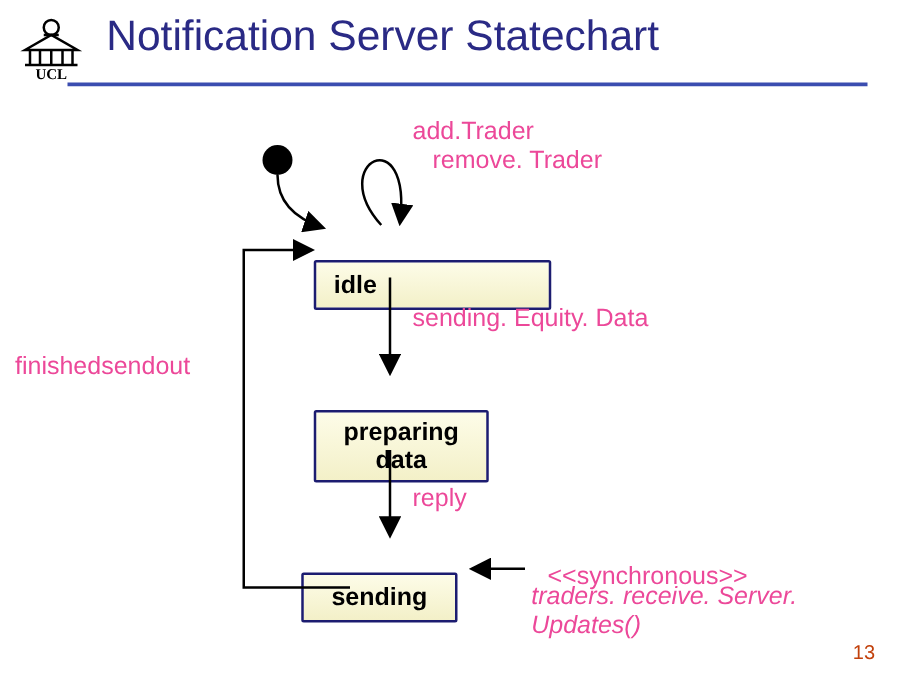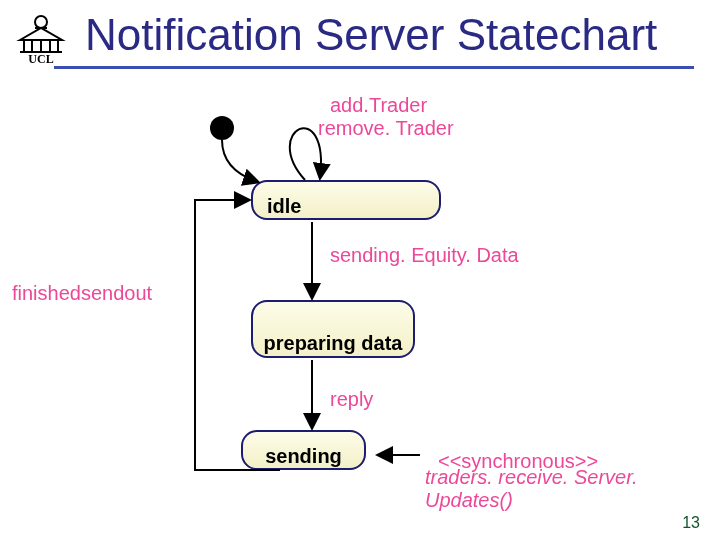--- a/index.html
+++ b/index.html
@@ -10,21 +10,21 @@
     background: #ffffff;
     font-family: Arial, Helvetica, sans-serif;
     position: relative;
     overflow: hidden;
   }
   .title {
     position: absolute;
     top: 10px;
     left: 85px;
     font-family: "Trebuchet MS", "Verdana", sans-serif;
-    font-size: 44px;
+    font-size: 34px;
     color: #2a2a85;
     font-weight: 500;
   }
   .logo {
     position: absolute;
     top: 12px;
     left: 12px;
     text-decoration: underline;
   }
   .hr {
@@ -32,41 +32,42 @@
     top: 66px;
     left: 54px;
     width: 640px;
     height: 0;
     border-top: 3px solid #3b4db0;
   }
   .state {
     position: absolute;
     background: linear-gradient(#fdfce8, #f3f0c8);
     border: 2px solid #1c1c70;
-    border-radius: 16px;
+    border-radius: 2px;
     font-size: 20px;
     font-weight: bold;
     color: #000;
     display: flex;
-    align-items: flex-end;
+    align-items: center;
     justify-content: flex-start;
     padding-left: 14px;
     box-sizing: border-box;
+    margin-top: 28px;
   }
   .label {
     position: absolute;
     font-size: 20px;
     color: #ec4899;
   }
   .pagenum {
     position: absolute;
     right: 20px;
     bottom: 8px;
     font-size: 16px;
-    color: #14532d;
+    color: #c2410c;
   }
   svg.diagram {
     position: absolute;
     top: 0;
     left: 0;
   }
 </style>
 </head>
 <body>
 
@@ -88,30 +89,30 @@
   </svg>
 </div>
 
 <div class="title">Notification Server Statechart</div>
 <div class="hr"></div>
 
 <div class="state" style="left:251px; top:180px; width:190px; height:40px;">
   <span>idle</span>
 </div>
 
-<div class="state" style="left:251px; top:300px; width:164px; height:58px; padding-left:16px; justify-content:center; text-align:center; line-height:1.1; padding:2px 10px;">
+<div class="state" style="left:251px; top:300px; width:140px; height:58px; padding-left:16px; justify-content:center; text-align:center; line-height:1.1; padding:2px 10px;">
   <span style="width:100%; text-align:center;">preparing data</span>
 </div>
 
 <div class="state" style="left:241px; top:430px; width:125px; height:40px; justify-content:center; padding-left:0;">
   <span>sending</span>
 </div>
 
 <div class="label" style="left:330px; top:94px;">add.Trader</div>
-<div class="label" style="left:318px; top:117px;text-align:right;">remove. Trader</div>
+<div class="label" style="left:346px; top:117px;text-align:right;">remove. Trader</div>
 <div class="label" style="left:330px; top:244px;">sending. Equity. Data</div>
 <div class="label" style="left:12px; top:282px;text-align:center;">finishedsendout</div>
 <div class="label" style="left:330px; top:388px;">reply</div>
 <div class="label" style="left:425px; top:450px;margin-left:13px;">&lt;&lt;synchronous&gt;&gt;</div>
 <div class="label" style="left:425px; top:466px; font-style:italic;">traders. receive. Server. Updates()</div>
 
 <div class="pagenum">13</div>
 
 <svg class="diagram" width="720" height="540">
   <defs>

